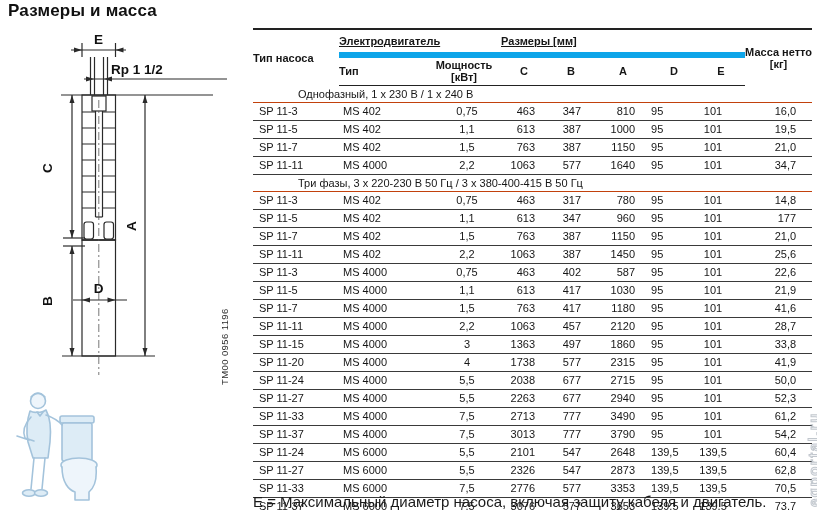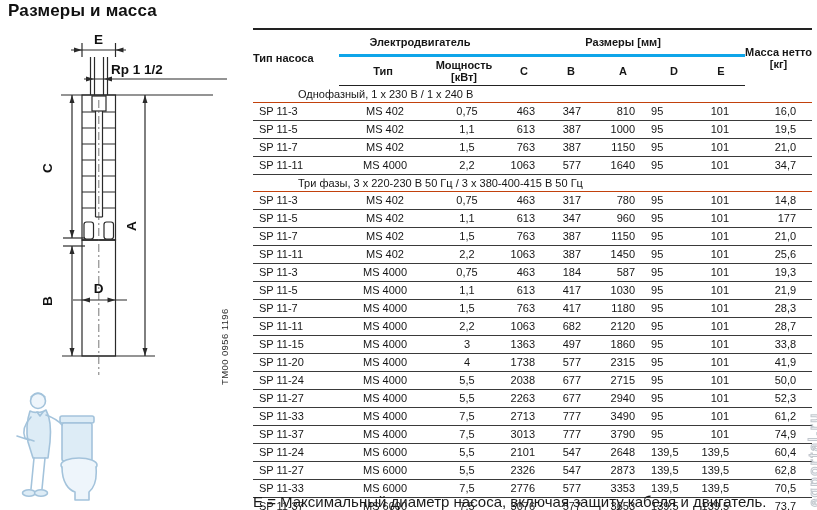--- a/index.html
+++ b/index.html
@@ -31,41 +31,41 @@
   }
   
   .table-wrap { position:absolute; left:253px; top:28px; width:559px; }
   table.specs {
     border-collapse:collapse; table-layout:fixed; width:559px;
     font-size:11px; color:#161616; border-top:2px solid #222;
   }
   table.specs th { font-weight:bold; padding:0; vertical-align:middle; line-height:12px; }
   tr.h1 { height:26px; }
   tr.h2 { height:30px; }
-  th.group { border-bottom:3px solid #0ea5e9; text-align:center; }
+  th.group { border-bottom:6px solid #0ea5e9; text-align:left;text-decoration:underline; }
   tr.h2 th { border-bottom:1.5px solid #222; }
   th.pump-head { text-align:left; padding-left:6px; }
   th.mass-head { text-align:center; padding:0 5px; line-height:12px;margin-left:28px; }
   td { padding:0; }
   .section-row td {
     height:16px; line-height:16px; text-align:left; padding-left:45px;
     border-bottom:1px solid #c2410c; white-space:nowrap;margin-top:20px;
   }
   .data-row td {
     height:17px; line-height:17px; border-bottom:1px solid #3a3a3a; white-space:nowrap;
   }
   tbody tr:last-child td { border-bottom:1.5px solid #222; }
   .c0 { text-align:left;  padding-left:6px; }
-  .c1 { text-align:center;  padding-left:4px;margin-left:12px; }
+  .c1 { text-align:left;  padding-left:4px;margin-left:12px; }
   .c2 { text-align:center; padding-left:6px; }
   .c3 { text-align:right; padding-right:12px; }
   .c4 { text-align:right; padding-right:14px; }
   .c5 { text-align:right; padding-right:16px; }
   .c6 { padding-right:14px; }
-  .c7 { text-align:right; padding-right:16px; }
+  .c7 { text-align:center; padding-right:16px; }
   .c8 { text-align:right; padding-right:16px; }
   th.hc { }
   .footnote {
     position:absolute; left:253px; top:493px; width:560px;
     font-size:15px; color:#1a1a1a; white-space:nowrap;
   }
 </style>
 </head>
 <body>
 
@@ -275,25 +275,25 @@
           <td class="c5">1450</td>
           <td class="c6">95</td>
           <td class="c7">101</td>
           <td class="c8">25,6</td>
         </tr>
         <tr class="data-row">
           <td class="c0">SP 11-3</td>
           <td class="c1">MS 4000</td>
           <td class="c2">0,75</td>
           <td class="c3">463</td>
-          <td class="c4">184</td>
+          <td class="c4">402</td>
           <td class="c5">587</td>
           <td class="c6">95</td>
           <td class="c7">101</td>
-          <td class="c8">19,3</td>
+          <td class="c8">22,6</td>
         </tr>
         <tr class="data-row">
           <td class="c0">SP 11-5</td>
           <td class="c1">MS 4000</td>
           <td class="c2">1,1</td>
           <td class="c3">613</td>
           <td class="c4">417</td>
           <td class="c5">1030</td>
           <td class="c6">95</td>
           <td class="c7">101</td>
@@ -301,28 +301,28 @@
         </tr>
         <tr class="data-row">
           <td class="c0">SP 11-7</td>
           <td class="c1">MS 4000</td>
           <td class="c2">1,5</td>
           <td class="c3">763</td>
           <td class="c4">417</td>
           <td class="c5">1180</td>
           <td class="c6">95</td>
           <td class="c7">101</td>
-          <td class="c8">28,3</td>
+          <td class="c8">41,6</td>
         </tr>
         <tr class="data-row">
           <td class="c0">SP 11-11</td>
           <td class="c1">MS 4000</td>
           <td class="c2">2,2</td>
           <td class="c3">1063</td>
-          <td class="c4">682</td>
+          <td class="c4">457</td>
           <td class="c5">2120</td>
           <td class="c6">95</td>
           <td class="c7">101</td>
           <td class="c8">28,7</td>
         </tr>
         <tr class="data-row">
           <td class="c0">SP 11-15</td>
           <td class="c1">MS 4000</td>
           <td class="c2">3</td>
           <td class="c3">1363</td>
@@ -378,21 +378,21 @@
         </tr>
         <tr class="data-row">
           <td class="c0">SP 11-37</td>
           <td class="c1">MS 4000</td>
           <td class="c2">7,5</td>
           <td class="c3">3013</td>
           <td class="c4">777</td>
           <td class="c5">3790</td>
           <td class="c6">95</td>
           <td class="c7">101</td>
-          <td class="c8">74,9</td>
+          <td class="c8">54,2</td>
         </tr>
         <tr class="data-row">
           <td class="c0">SP 11-24</td>
           <td class="c1">MS 6000</td>
           <td class="c2">5,5</td>
           <td class="c3">2101</td>
           <td class="c4">547</td>
           <td class="c5">2648</td>
           <td class="c6">139,5</td>
           <td class="c7">139,5</td>

